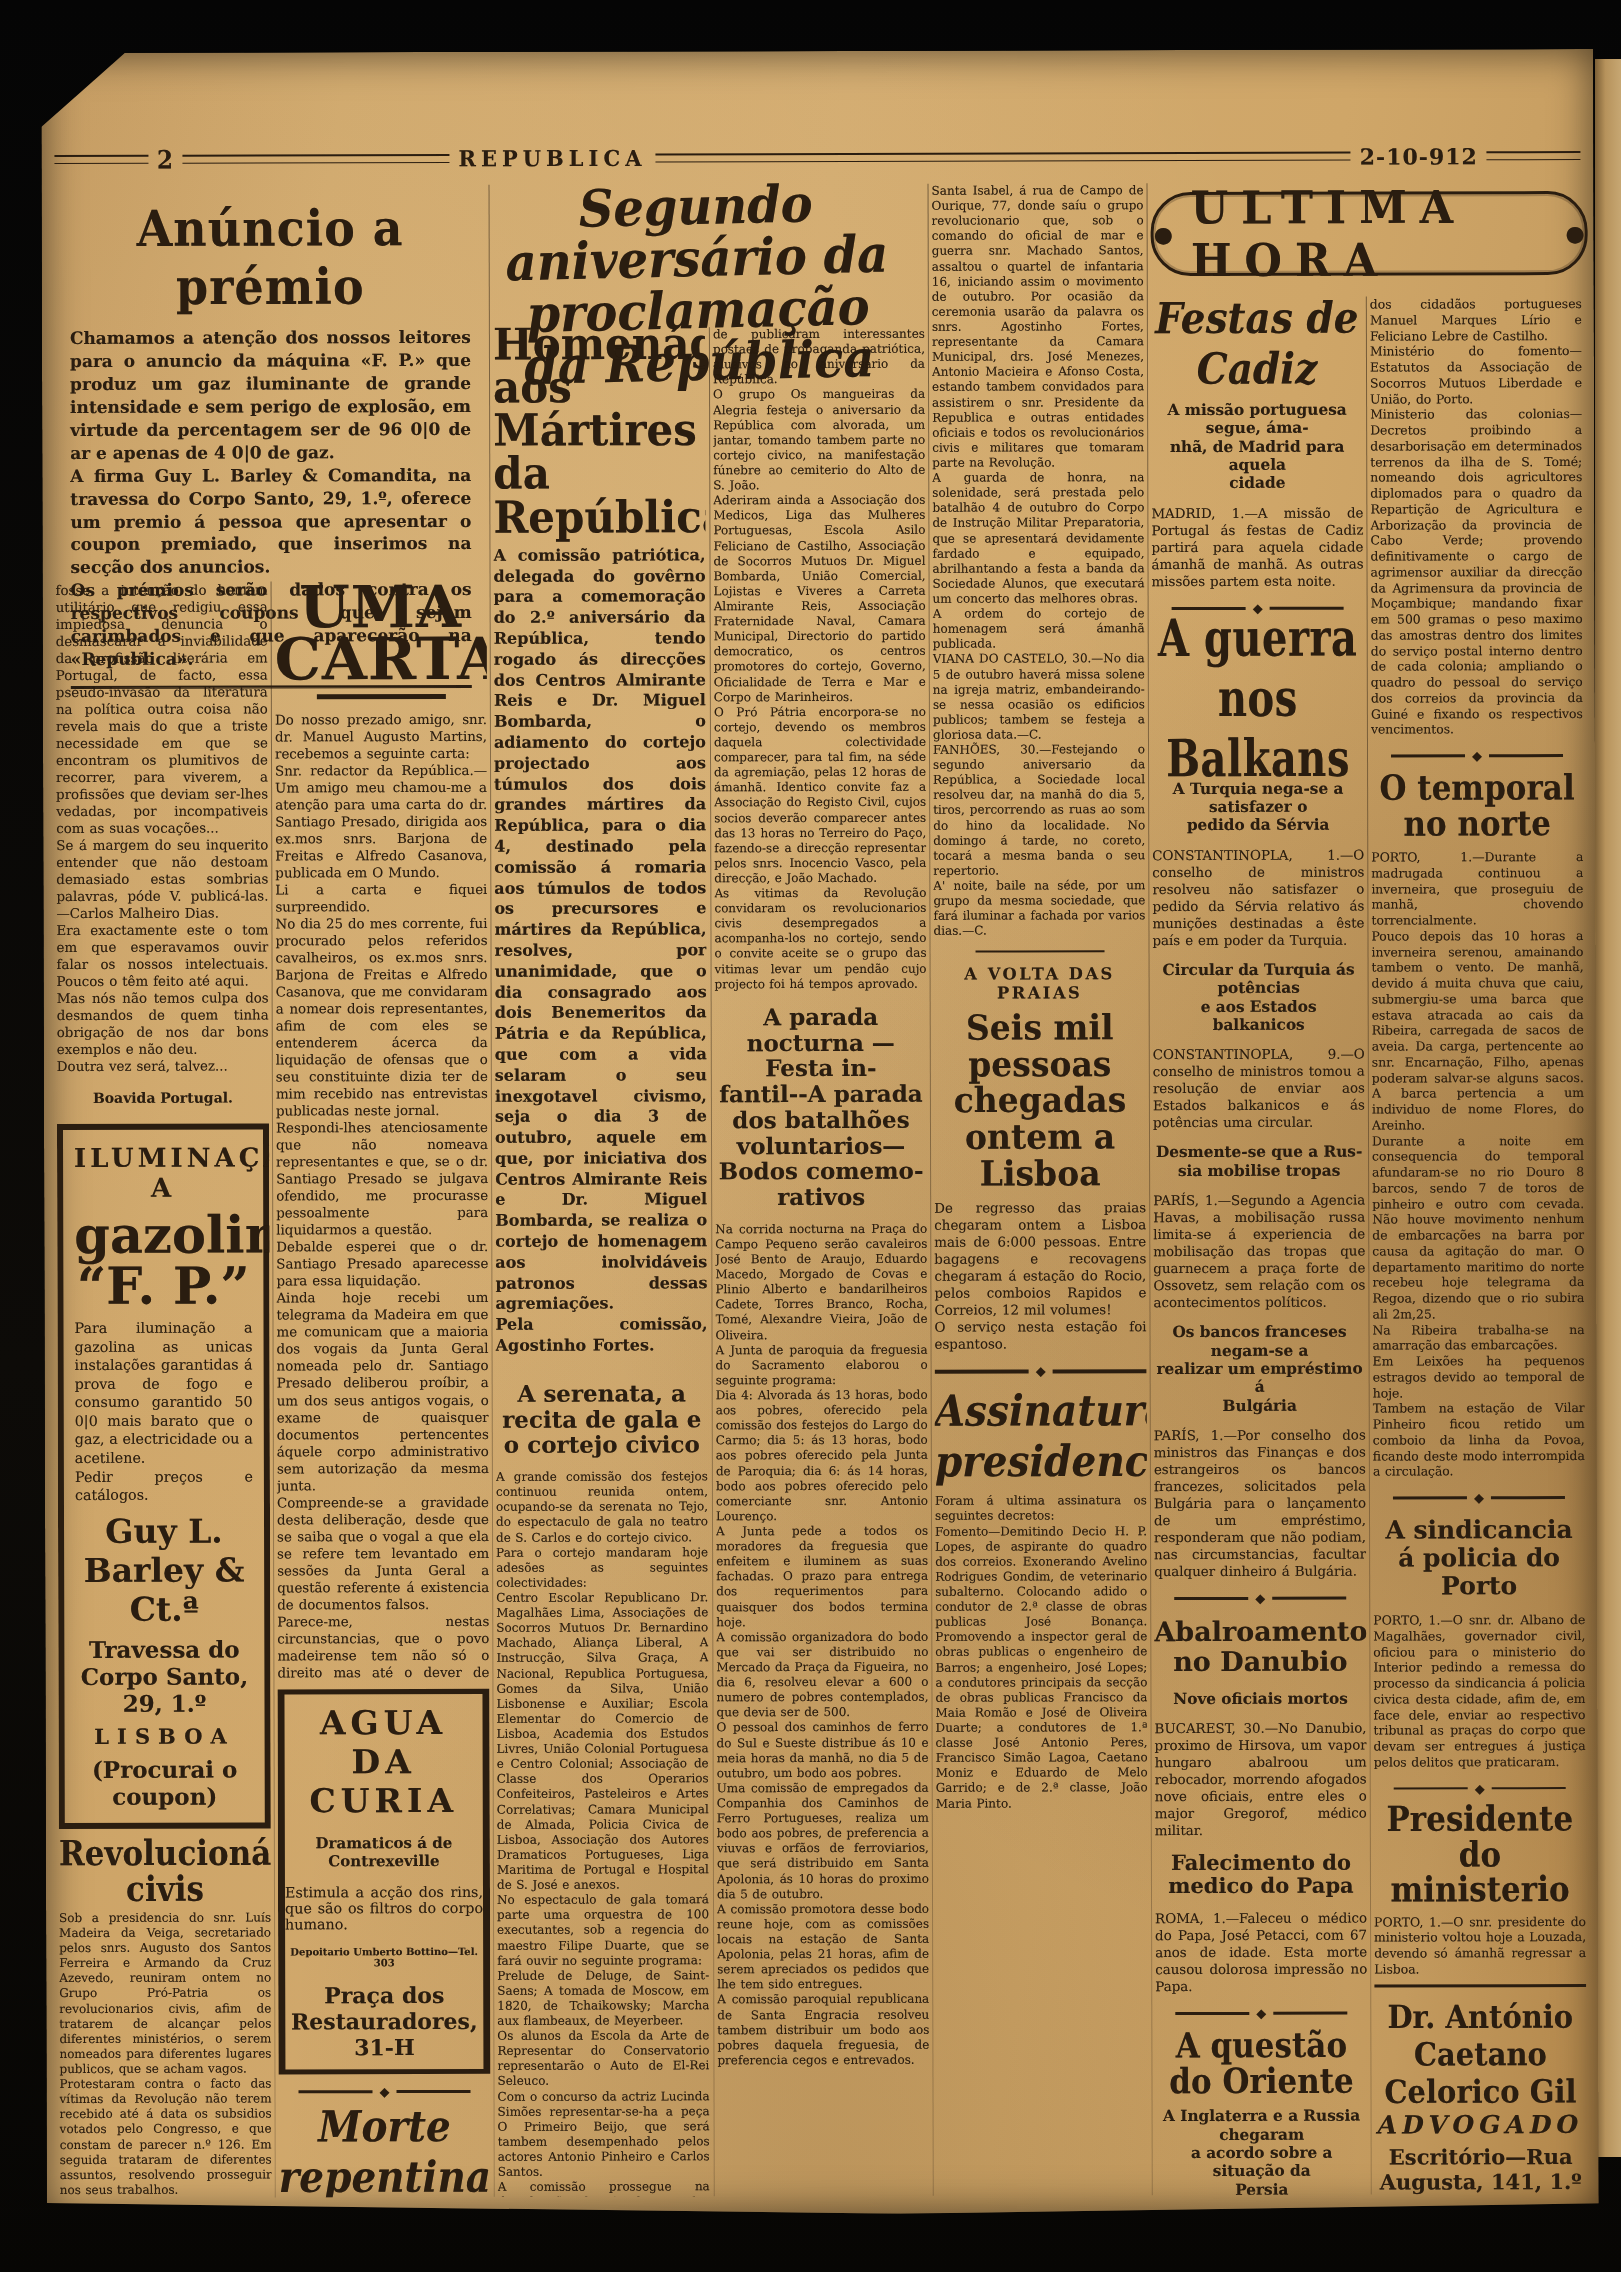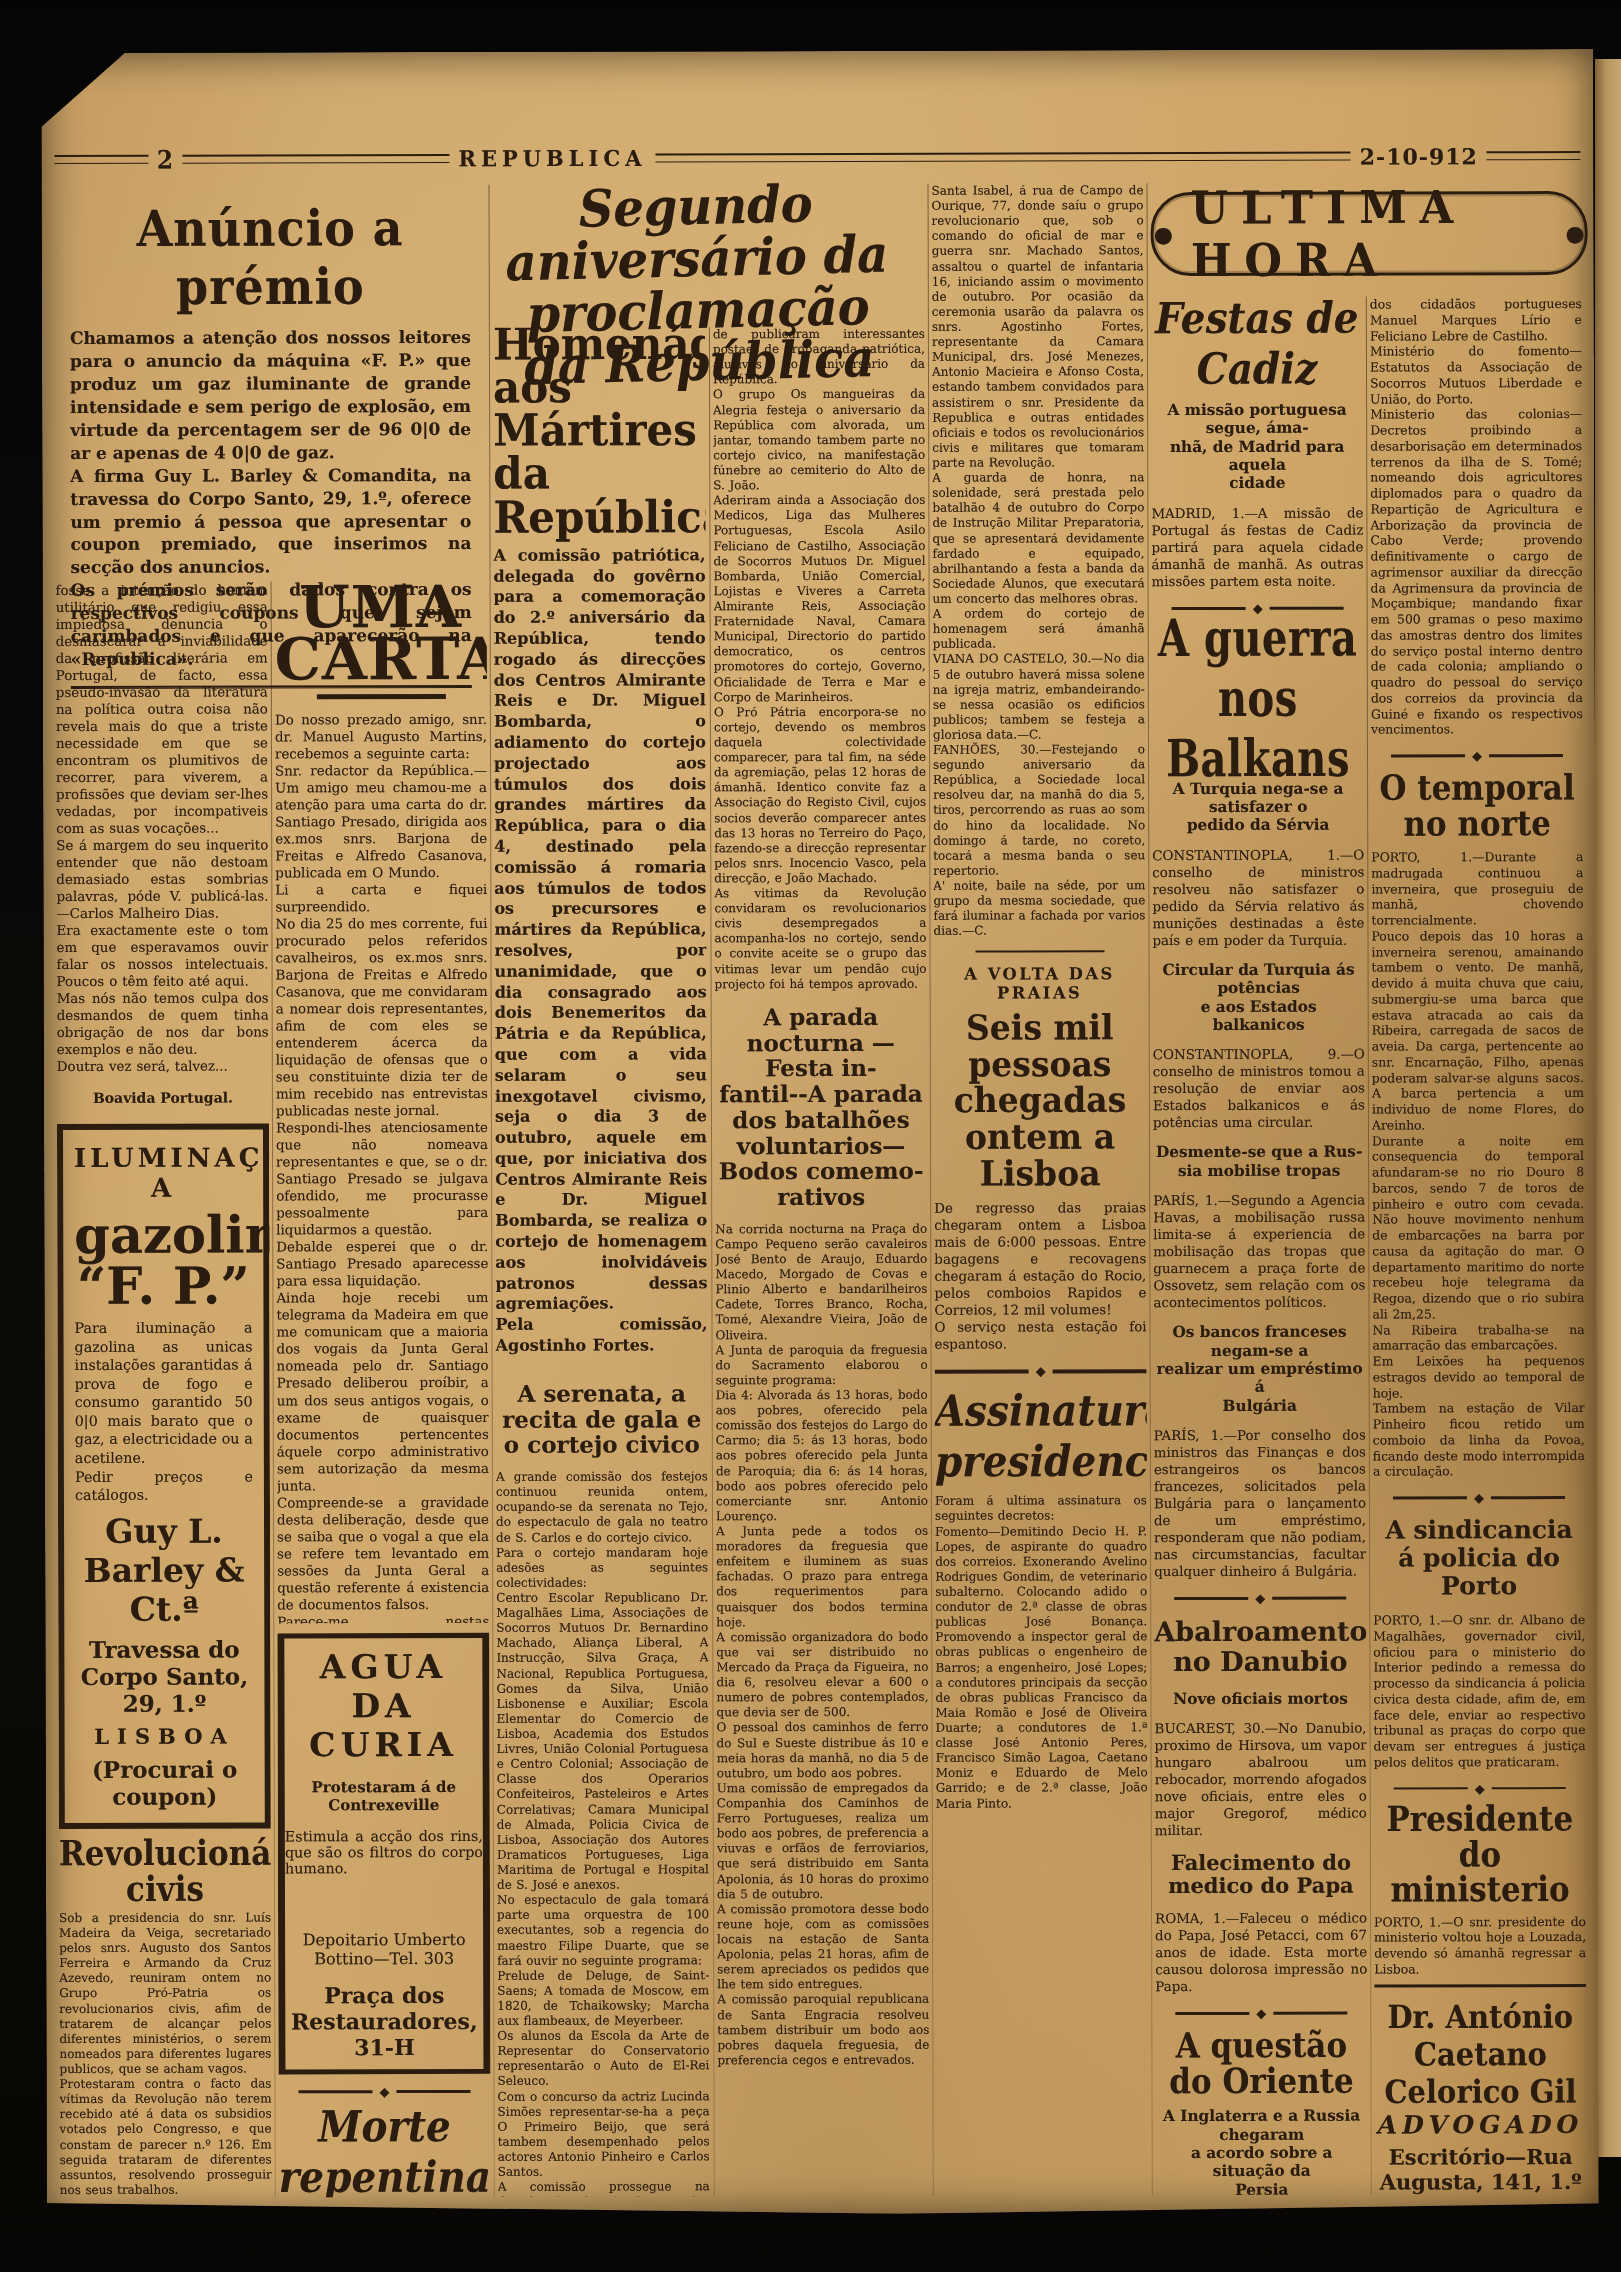--- a/index.html
+++ b/index.html
@@ -92,21 +92,21 @@
   .adbox .bd{font-size:14.3px;line-height:1.3;text-align:justify;white-space:pre-line;}
   .adbox .firm{font-size:33px;font-weight:bold;}
   .adbox .addr{font-size:23px;font-weight:bold;}
   .adbox .city{font-size:21px;font-weight:bold;letter-spacing:8px;}
   .adbox .coup{font-size:23px;font-weight:bold;}
 
   .adagua{border-top:5px solid var(--ink);border-bottom:5px solid var(--ink);border-left:7px solid var(--ink);border-right:7px solid var(--ink);padding:9px 0;text-align:center;display:flex;flex-direction:column;gap:14px;}
   .adagua .t{font-size:33px;font-weight:bold;letter-spacing:5px;}
   .adagua .s{font-size:15px;font-weight:bold;}
   .adagua .b{font-size:14.3px;text-align:justify;}
-  .adagua .d{font-size:16px;font-weight:normal;margin-top:40px;}
+  .adagua .d{font-size:10px;font-weight:bold;}
   .adagua .a{font-size:22px;font-weight:bold;}
 
   .adgil{border-top:3px solid var(--ink);padding-top:16px;text-align:center;display:flex;flex-direction:column;gap:5px;}
   .adgil .n{font-size:29px;font-weight:bold;transform:scaleY(1.1);}
   .adgil .r{font-size:25px;font-weight:bold;letter-spacing:5px;font-style:italic;}
   .adgil .a{font-size:21px;font-weight:bold;}
 </style>
 </head>
 <body>
 
@@ -182,21 +182,21 @@
 Respondi-lhes atenciosamente que não nomeava representantes e que, se o dr. Santiago Presado se julgava ofendido, me procurasse pessoalmente para liquidarmos a questão.
 Debalde esperei que o dr. Santiago Presado aparecesse para essa liquidação.
 Ainda hoje recebi um telegrama da Madeira em que me comunicam que a maioria dos vogais da Junta Geral nomeada pelo dr. Santiago Presado deliberou proíbir, a um dos seus antigos vogais, o exame de quaisquer documentos pertencentes áquele corpo administrativo sem autorização da mesma junta.
 Compreende-se a gravidade desta deliberação, desde que se saiba que o vogal a que ela se refere tem levantado em sessões da Junta Geral a questão referente á existencia de documentos falsos.
 Parece-me, nestas circunstancias, que o povo madeirense tem não só o direito mas até o dever de protestar bem alto. Agradecendo a publicação desta carta, fica ao dispor o
 de v. correligionario dedicado e amigo. Lisboa, 30 de setembro de 1912.—Manuel Augusto Martins.</div>
 
       </div>
       <div class="adagua" style="margin-top:10px">
         <div class="t">AGUA DA CURIA</div>
-        <div class="s">Protestaram á de Contrexeville</div>
+        <div class="s">Dramaticos á de Contrexeville</div>
         <div class="b">Estimula a acção dos rins, que são os filtros do corpo humano.</div>
         <div class="d">Depoitario Umberto Bottino—Tel. 303</div>
         <div class="a">Praça dos Restauradores, 31-H</div>
       </div>
       <div style="margin-top:11px;display:flex;flex-direction:column;gap:7px;">
         <div class="orn">
             <span class="l"></span>
             <span class="d">◆</span>
             <span class="l"></span>
           </div>

